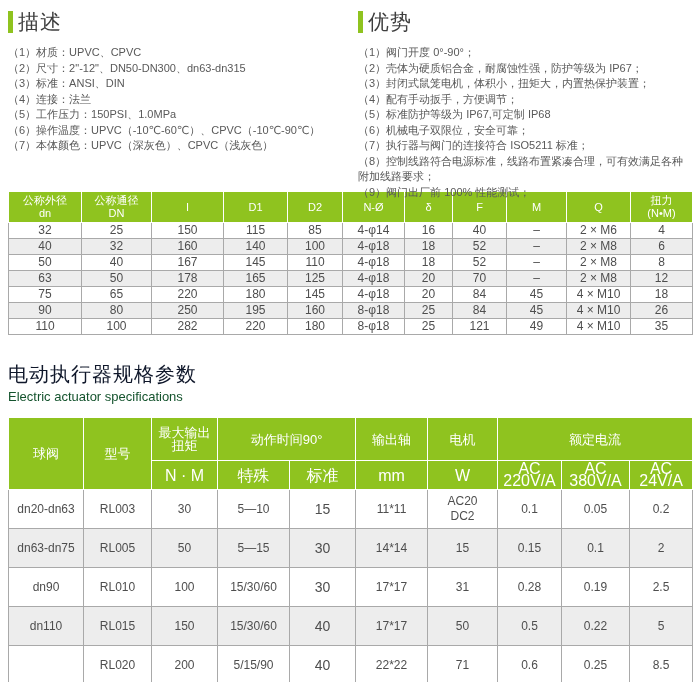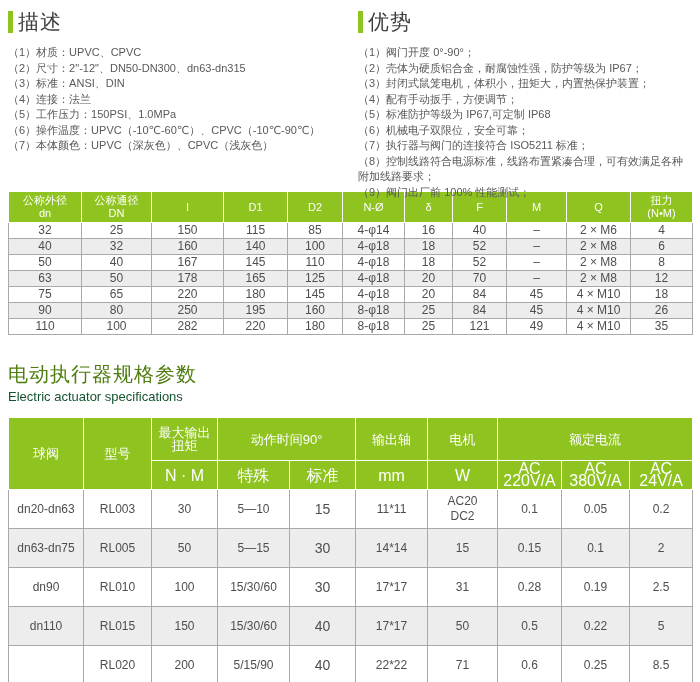--- a/index.html
+++ b/index.html
@@ -26,21 +26,21 @@
   }
   td {
     border:1px solid #a9a9a9; text-align:center; vertical-align:middle;
     font-size:12px; color:#4e4e4e; white-space:pre-line; padding:0; background:#ffffff;
   }
   tbody tr:nth-child(even) td { background:#ededed; }
   
   #t1 td { height:15px; line-height:15px; }
   
   .sec2 { margin:26px 8px 0 8px; }
-  .sec2 h3 { font-size:20px; font-weight:400; color:#4d7c0f; margin:0 0 1px 0; letter-spacing:1px; }
+  .sec2 h3 { font-size:20px; font-weight:400; color:#0f172a; margin:0 0 1px 0; letter-spacing:1px; }
   .sec2 p  { font-size:13px; color:#14532d; margin:0; }
   
   #t2 { margin-top:13px; }
   #t2 thead tr.h1 th { height:38px; font-size:13px; }
   #t2 thead tr.h2 th { height:24px; font-size:16px; }
   #t2 thead th.two-line { font-size:11px; line-height:12px; }
   #t2 td { height:38px; line-height:15px; }
   #t2 td.std { font-size:14px; }
 </style>
 </head>

